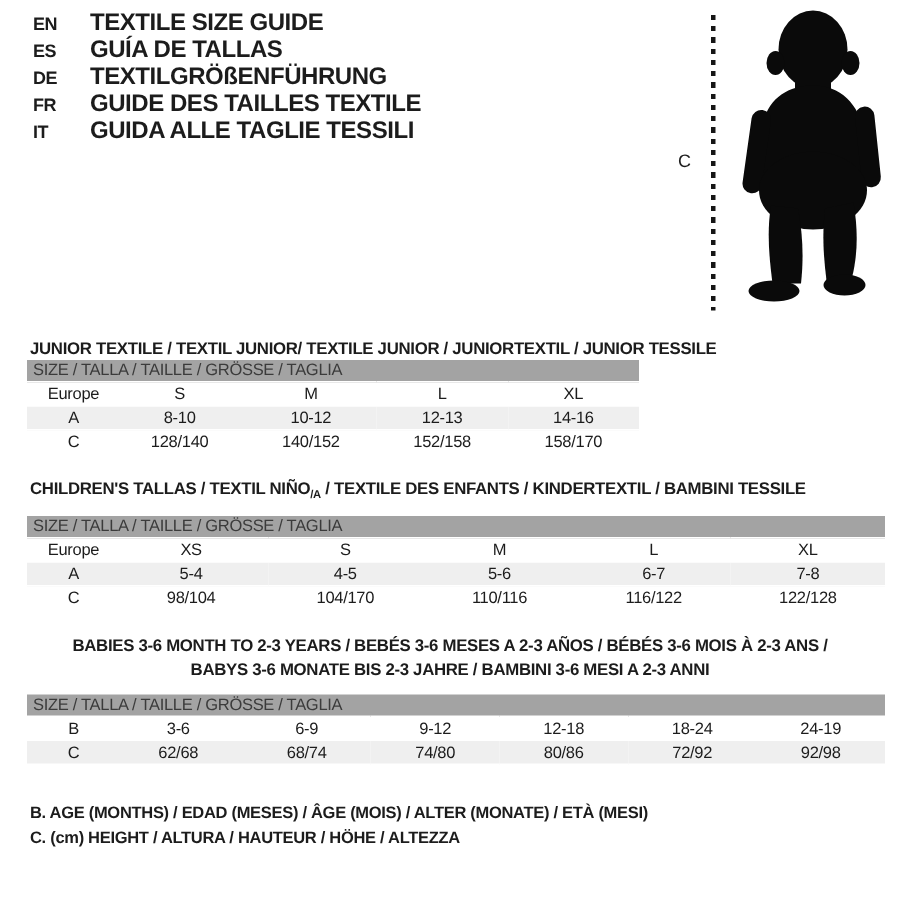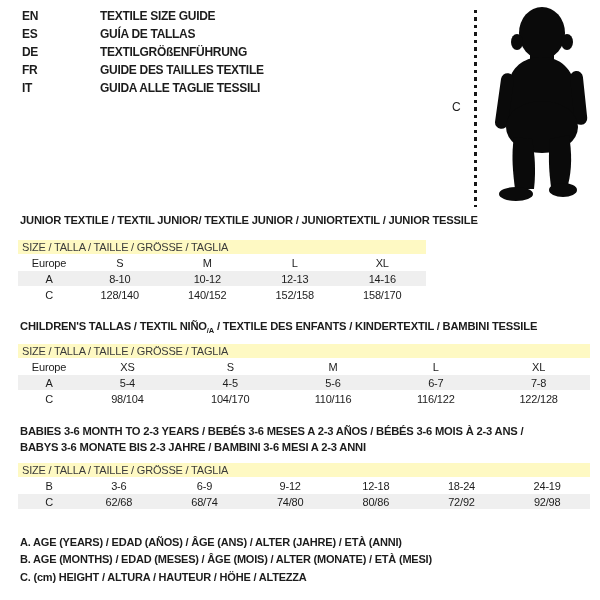--- a/index.html
+++ b/index.html
@@ -5,21 +5,21 @@
   html,body{margin:0;padding:0;background:#fff;}
   .page{
     position:relative;width:600px;height:600px;background:#fff;overflow:hidden;
     font-family:"Liberation Sans",sans-serif;color:#1c1c1c;
     -webkit-font-smoothing:antialiased;
   }
   
   .lang-list{position:absolute;left:22px;top:7px;}
   .lang-row{display:flex;height:18px;align-items:center;}
   .lang-code{width:38px;font-size:12px;font-weight:bold;letter-spacing:-0.3px;}
-  .lang-label{font-size:12px;font-weight:bold;letter-spacing:-0.3px;white-space:nowrap;margin-left:40px;}
+  .lang-label{font-size:16px;font-weight:bold;letter-spacing:-0.3px;white-space:nowrap;}
   
   .measure-line{
     position:absolute;left:474px;top:10px;width:2.5px;height:197px;
     background-image:repeating-linear-gradient(to bottom,#161616 0 3.5px,transparent 3.5px 7.5px);
   }
   .measure-label{position:absolute;left:452px;top:100px;font-size:12px;letter-spacing:-0.2px;}
   .baby{position:absolute;left:486px;top:5px;width:108px;height:202px;}
   
   .tbl-title{
     position:absolute;left:20px;font-size:11.2px;font-weight:bold;
@@ -27,21 +27,21 @@
   }
   .tbl-title .sub{font-size:7.5px;vertical-align:sub;}
   .tbl-title.two-line{white-space:normal;line-height:16px;width:560px;}
   table.tbl{
     position:absolute;left:18px;border-collapse:collapse;table-layout:fixed;
     font-size:11px;letter-spacing:-0.2px;
   }
   .tbl td{height:15px;padding:0;text-align:center;vertical-align:middle;border-bottom:1px solid #fff;}
   .tbl td.rowlabel{text-align:center;padding-left:4px;}
   .tbl tr.band td{
-    background:#fef9c3;color:#3b3b3b;text-align:left;padding-left:4px;height:14px;
+    background:#a3a3a3;color:#3b3b3b;text-align:left;padding-left:4px;height:14px;
   }
   .tbl tr.alt td{background:#efefef;}
   .w408{width:408px;} .w572{width:572px;}
   
   .footnotes{position:absolute;left:20px;top:534px;}
   .footnote{font-size:11px;font-weight:bold;letter-spacing:-0.2px;line-height:17.3px;white-space:nowrap;}
 </style>
 </head>
 <body>
 
@@ -80,21 +80,21 @@
     <path d="M56,52 C74,52 87,64 90,84 C93,102 92,114 90,124 L22,124 C19,106 19,90 23,76 C27,60 40,52 56,52 Z"></path>
     <rect x="12" y="68" width="13" height="56" rx="6.5" transform="rotate(8 18 96)"></rect>
     <rect x="86" y="66" width="13" height="54" rx="6.5" transform="rotate(-6 92 92)"></rect>
     <ellipse cx="56" cy="122" rx="36" ry="26"></ellipse>
     <path d="M28,132 C25,150 27,168 29,184 L48,184 C50,166 49,150 46,134 Z"></path>
     <path d="M64,134 C62,152 63,166 65,182 L82,180 C86,164 86,148 83,130 Z"></path>
     <ellipse cx="30" cy="189" rx="17" ry="7"></ellipse>
     <ellipse cx="77" cy="185" rx="14" ry="7"></ellipse>
   </svg>
 
-  <div class="tbl-title" style="top:214px;">JUNIOR TEXTILE / TEXTIL JUNIOR/ TEXTILE JUNIOR / JUNIORTEXTIL / JUNIOR TESSILE</div>
+  <div class="tbl-title" style="top:227px;">JUNIOR TEXTILE / TEXTIL JUNIOR/ TEXTILE JUNIOR / JUNIORTEXTIL / JUNIOR TESSILE</div>
   <table class="tbl w408" style="top:240px;">
     <colgroup>
         <col style="width:58px">
         <col>
         <col>
         <col>
         <col>
       </colgroup>
     <tbody>
         <tr class="band">
@@ -160,21 +160,21 @@
       <td class="rowlabel">C</td>
       <td>98/104</td>
       <td>104/170</td>
       <td>110/116</td>
       <td>116/122</td>
       <td>122/128</td>
     </tr>
   </tbody>
     </table>
 
-  <div class="tbl-title two-line" style="top:423px;">
+  <div class="tbl-title two-line" style="top:423px;text-align:center;">
     <div>BABIES 3-6 MONTH TO 2-3 YEARS / BEBÉS 3-6 MESES A 2-3 AÑOS / BÉBÉS 3-6 MOIS À 2-3 ANS /</div>
     <div>BABYS 3-6 MONATE BIS 2-3 JAHRE / BAMBINI 3-6 MESI A 2-3 ANNI</div>
   </div>
   <table class="tbl w572" style="top:463px;">
     <colgroup>
         <col style="width:58px">
         <col>
         <col>
         <col>
         <col>
@@ -200,18 +200,17 @@
       <td>68/74</td>
       <td>74/80</td>
       <td>80/86</td>
       <td>72/92</td>
       <td>92/98</td>
     </tr>
   </tbody>
     </table>
 
   <div class="footnotes">
-    <div class="footnote">A. AGE (YEARS) / EDAD (AÑOS) / ÂGE (ANS) / ALTER (JAHRE) / ETÀ (ANNI)</div>
     <div class="footnote">B. AGE (MONTHS) / EDAD (MESES) / ÂGE (MOIS) / ALTER (MONATE) / ETÀ (MESI)</div>
     <div class="footnote">C. (cm) HEIGHT / ALTURA / HAUTEUR / HÖHE / ALTEZZA</div>
   </div>
 
 </div>
 
 </body></html>

